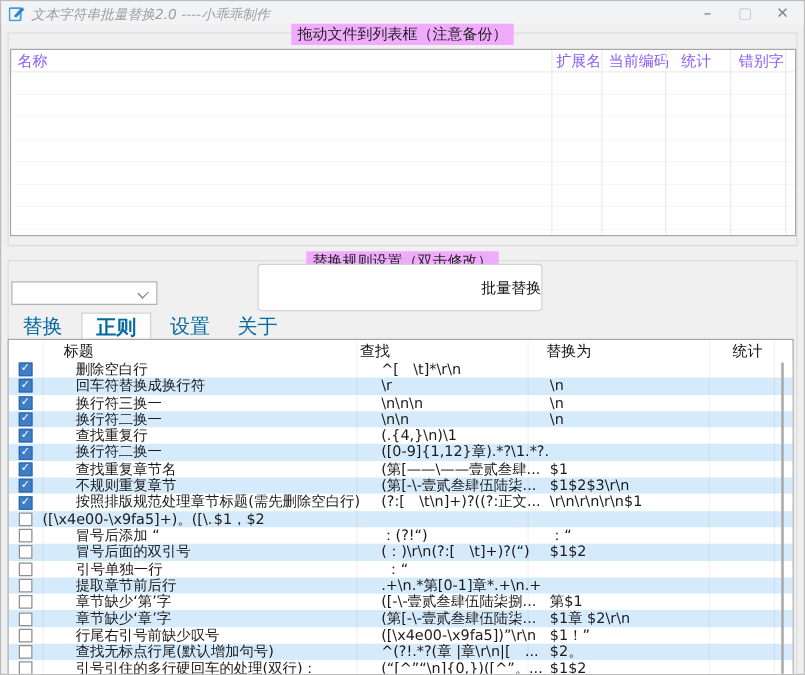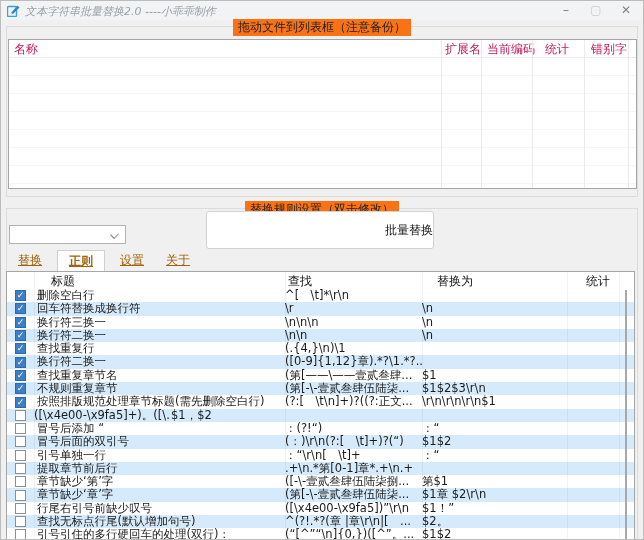--- a/index.html
+++ b/index.html
@@ -17,60 +17,60 @@
   #title-text { position:absolute; left:24px; top:3px; font-size:11px; color:#98a0a7; white-space:nowrap; }
   .win-btn { position:absolute; top:0; width:30px; height:19px; text-align:center;
     line-height:18px; font-size:12px; color:#7f868c; }
   #btn-min { right:62px; }
   #btn-max { right:32px; color:#c6cbd0; }
   #btn-close { right:2px; }
 
   
   .groupbox { position:absolute; border:1px solid #dcdcdc; background:#f0f0f0; }
   .groupbox-label { position:absolute; top:-8px; left:50%; transform:translateX(-50%);
-    background:#f97316; padding:0 5px; white-space:nowrap; color:#1f1f1f; font-size:12px; }
+    background:#f0abfc; padding:0 5px; white-space:nowrap; color:#1f1f1f; font-size:12px; }
   #group-files { left:5px; top:25px; width:632px; height:171px; }
   #group-rules { left:5px; top:207px; width:632px; height:345px; }
 
   
   #file-table { position:absolute; left:1px; top:12px; width:629px; height:150px;
     background:#fff; border:1px solid #a6a6a6; overflow:hidden; }
   #file-table-header { position:relative; height:18px; border-bottom:1px solid #ebebeb; }
-  #file-table-header .hcell { position:absolute; top:1px; font-size:12px; color:#be185d; white-space:nowrap; }
+  #file-table-header .hcell { position:absolute; top:1px; font-size:12px; color:#8b5cf6; white-space:nowrap; }
   #file-table-body { position:relative; height:131px;
     background: repeating-linear-gradient(to bottom, #ffffff 0px, #ffffff 17px, #f6f6f6 17px, #f6f6f6 18px); }
   .vline1 { position:absolute; top:0; width:1px; height:150px; background:#ebebeb; }
 
   
   #rules-combobox { position:absolute; left:8px; top:224px; width:117px; height:19px;
     background:#fff; border:1px solid #b3b3b3; }
   #combo-chevron { position:absolute; right:7px; top:5px; width:7px; height:7px;
     border-left:1.5px solid #7a7a7a; border-bottom:1.5px solid #7a7a7a; transform:rotate(-45deg) scale(1,0.8); }
   #combo-value { position:absolute; left:4px; top:2px; }
   #batch-button { position:absolute; left:205px; top:210px; width:228px; height:38px;
     background:#fff; border:1px solid #d2d2d2; border-radius:3px; text-align:right;
     line-height:36px; font-size:12px; color:#111; }
 
   
   #tabs { position:absolute; left:6px; top:249px; height:21px; display:flex; }
-  .tab { padding:0 11px; line-height:21px; font-size:12px; color:#a16207;text-decoration:underline; }
+  .tab { padding:0 11px; line-height:21px; font-size:16px; color:#0369a1; }
   .tab.active { background:#fdfdfd; border:1px solid #d0d0d0; border-bottom:none;
     font-weight:bold; margin:0 4px; }
 
   
   #rules-table { position:absolute; left:5px; top:270px; width:629px; height:271px;
     background:#fff; border:1px solid #a6a6a6; overflow:hidden; }
   #rules-table-header { position:relative; height:17px; }
   #rules-table-header .hcell { position:absolute; top:1px; font-size:12px; color:#111; white-space:nowrap; }
   #rules-table-body { position:relative; }
   .rrow { display:flex; height:13.3px; align-items:center; background:#fff; }
   .rrow.alt { background:#d5eafa; }
   .rrow .c { height:100%; overflow:hidden; white-space:nowrap; font-size:11.5px; line-height:13.3px; }
   .c.cb   { width:27px;  display:flex; align-items:center; justify-content:center; }
-  .c.titlec { width:251px; padding-left:3px; }
+  .c.titlec { width:251px; padding-left:3px;margin-left:24px; }
   .c.findc  { width:137px; }
   .c.replc  { width:145px; }
   .c.statc  { width:52px; }
   .c.rest   { flex:1; }
   .checkbox { width:11px; height:11px; border:1px solid #8e8e8e; background:#fff;
     font-size:9px; line-height:9px; text-align:center; color:#fff; display:inline-block; }
   .checkbox.checked { background:#3d7ec7; border-color:#3069ab; }
   .vline2 { position:absolute; top:0; bottom:0; width:1px; background:rgba(0,0,0,0.05); }
   #rules-scrollbar { position:absolute; top:18px; bottom:0; right:7px; width:2px; background:#a8a8a8; }
 </style>
@@ -252,21 +252,20 @@
           <div class="c findc">(：)\r\n(?:[　\t]+)?(“)</div>
           <div class="c replc">$1$2</div>
           <div class="c statc"></div>
           <div class="c rest"></div>
         </div>
         <div class="rrow">
           <div class="c cb">
             <span class="checkbox"></span>
           </div>
           <div class="c titlec">引号单独一行</div>
-          <div class="c findc">：“\r\n[　\t]+</div>
           <div class="c replc">：“</div>
           <div class="c statc"></div>
           <div class="c rest"></div>
         </div>
         <div class="rrow alt">
           <div class="c cb">
             <span class="checkbox"></span>
           </div>
           <div class="c titlec">提取章节前后行</div>
           <div class="c findc">.+\n.*第[0-1]章*.+\n.+</div>

